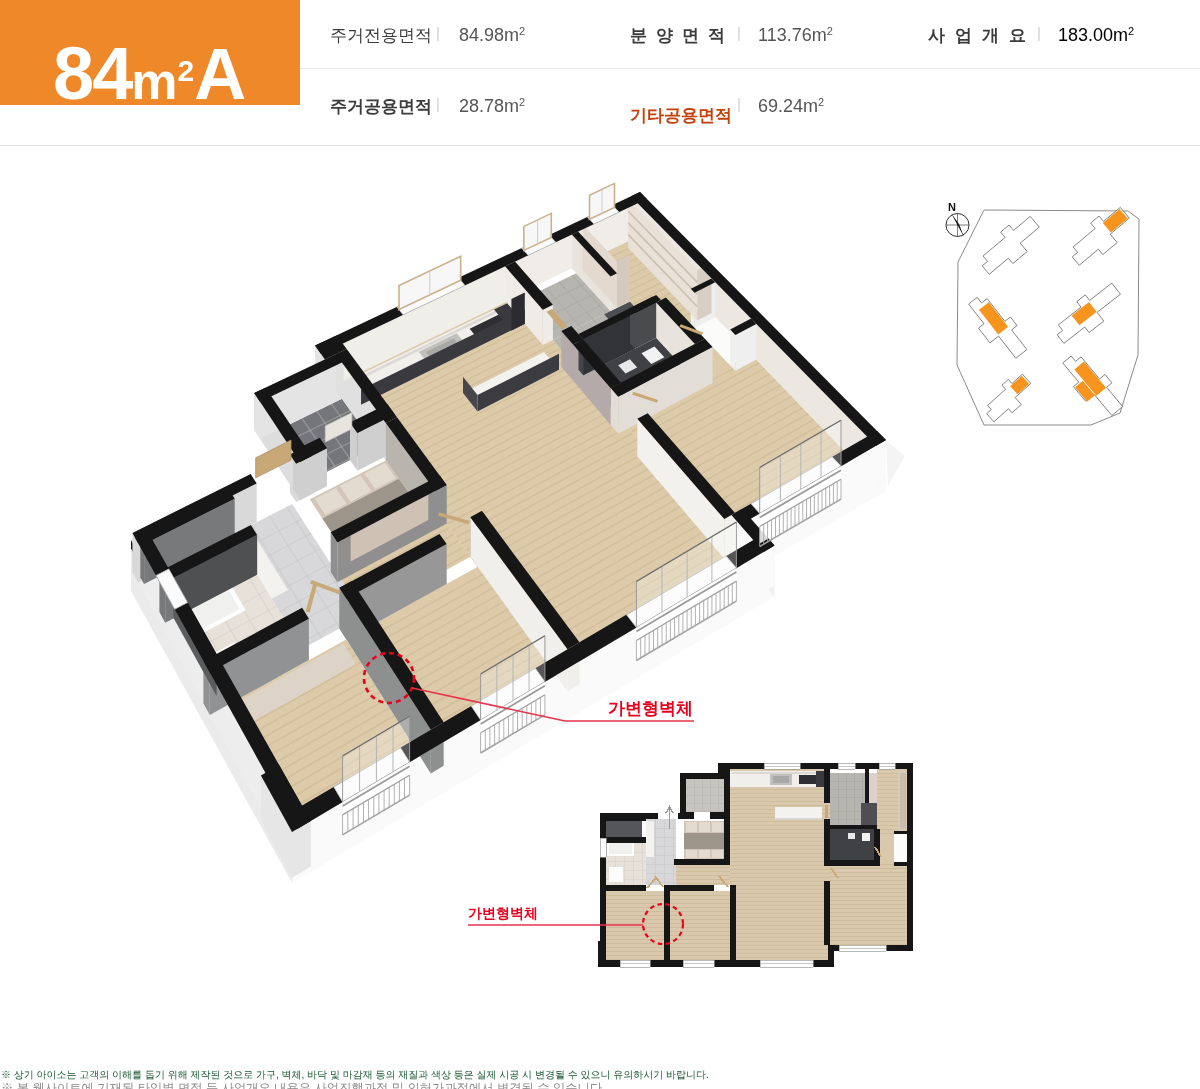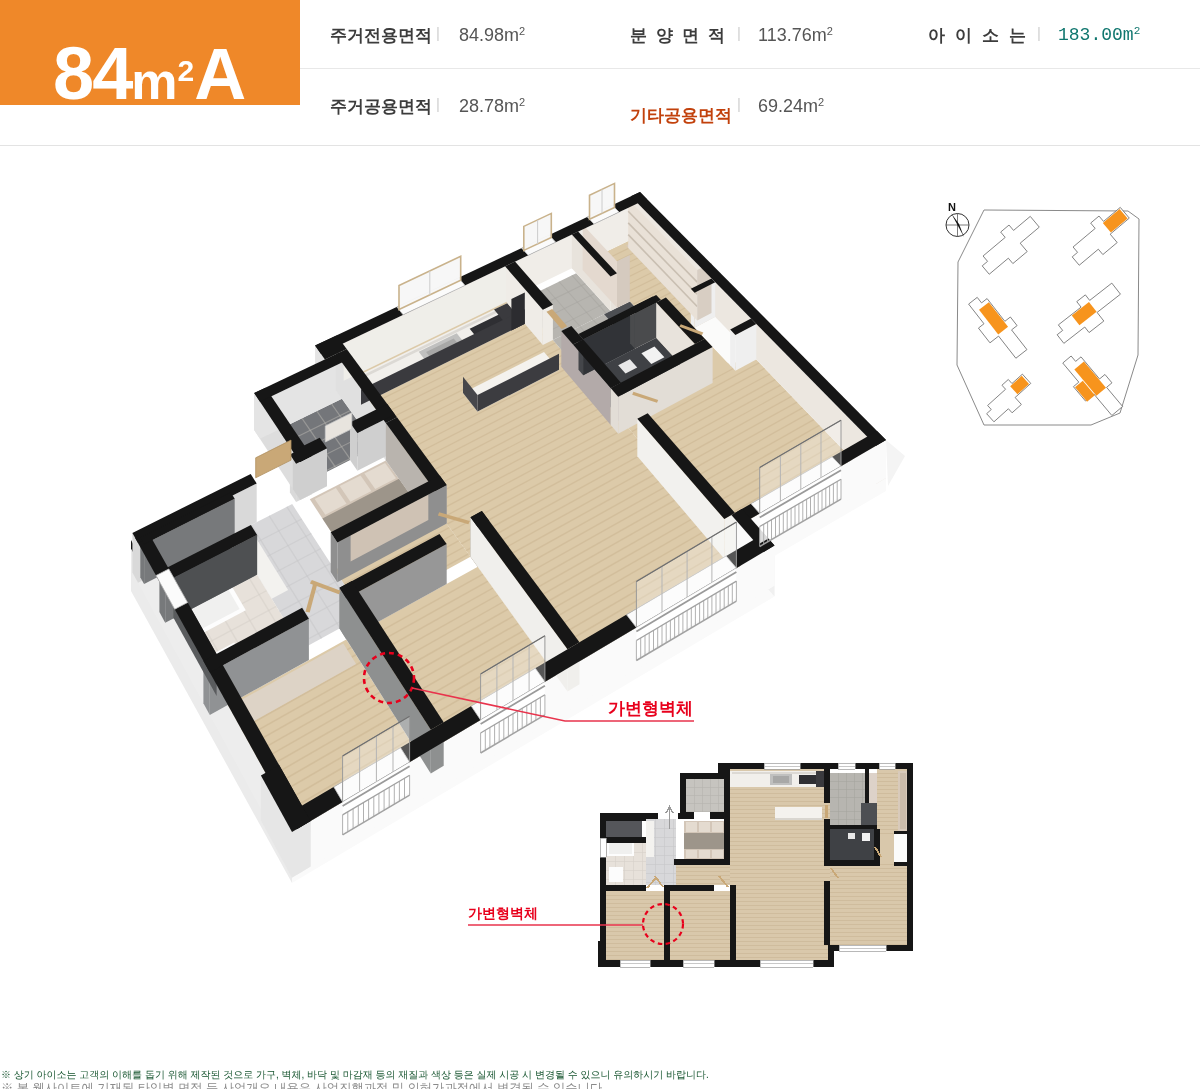--- a/index.html
+++ b/index.html
@@ -9,29 +9,29 @@
 
 <div class="abs" style="left:0;top:0;width:300px;height:105px;background:#ef8829;color:#fff;">
  <div class="abs" style="left:53px;top:31px;white-space:nowrap">
   <span style="font-size:74px;font-weight:bold;letter-spacing:-2px;">84</span><span style="font-size:52px;font-weight:bold;">m</span><span style="font-size:30px;font-weight:bold;vertical-align:18px;">2</span><span style="font-size:72px;font-weight:bold;">A</span>
  </div>
 </div>
 
 <div class="abs" style="left:300px;top:68px;width:900px;height:1px;background:#e8e8e8"></div>
 <div class="abs" style="left:0;top:145px;width:1200px;height:1px;background:#e3e3e3"></div>
 
-<div class="abs" style="left:330px;top:24px;font-size:17px;font-weight:bold;color:#3c3c3c;text-align:right;">주거전용면적</div>
+<div class="abs" style="left:330px;top:24px;font-size:17px;font-weight:normal;color:#3c3c3c;text-align:right;">주거전용면적</div>
 <div class="abs" style="left:436px;top:24px;font-size:15px;color:#d0d0d0;">|</div>
 <div class="abs" style="left:459px;top:25px;font-size:18px;color:#555;text-align:center;">84.98m<span style="font-size:11px;vertical-align:6px">2</span></div>
 <div class="abs" style="left:630px;top:24px;font-size:17px;font-weight:bold;color:#3c3c3c;letter-spacing:9px;">분양면적</div>
 <div class="abs" style="left:737px;top:24px;font-size:15px;color:#d0d0d0;">|</div>
 <div class="abs" style="left:758px;top:25px;font-size:18px;color:#555;">113.76m<span style="font-size:11px;vertical-align:6px">2</span></div>
-<div class="abs" style="left:928px;top:24px;font-size:17px;font-weight:bold;color:#3c3c3c;letter-spacing:10px;">아이소는</div>
+<div class="abs" style="left:928px;top:24px;font-size:17px;font-weight:bold;color:#3c3c3c;letter-spacing:10px;">사업개요</div>
 <div class="abs" style="left:1037px;top:24px;font-size:15px;color:#d0d0d0;">|</div>
-<div class="abs" style="left:1058px;top:25px;font-size:18px;color:#0f766e;font-family:Liberation Mono, monospace;">183.00m<span style="font-size:11px;vertical-align:6px">2</span></div>
+<div class="abs" style="left:1058px;top:25px;font-size:18px;color:#000000;">183.00m<span style="font-size:11px;vertical-align:6px">2</span></div>
 
 <div class="abs" style="left:330px;top:95px;font-size:17px;font-weight:bold;color:#3c3c3c;">주거공용면적</div>
 <div class="abs" style="left:436px;top:95px;font-size:15px;color:#d0d0d0;">|</div>
 <div class="abs" style="left:459px;top:96px;font-size:18px;color:#555;">28.78m<span style="font-size:11px;vertical-align:6px">2</span></div>
 <div class="abs" style="left:630px;top:96px;font-size:17px;font-weight:bold;color:#c2410c;margin-top:8px;">기타공용면적</div>
 <div class="abs" style="left:737px;top:95px;font-size:15px;color:#d0d0d0;">|</div>
 <div class="abs" style="left:758px;top:96px;font-size:18px;color:#555;">69.24m<span style="font-size:11px;vertical-align:6px">2</span></div>
 
 <svg class="abs" style="left:0;top:0" width="1200" height="1089" viewBox="0 0 1200 1089">
 

